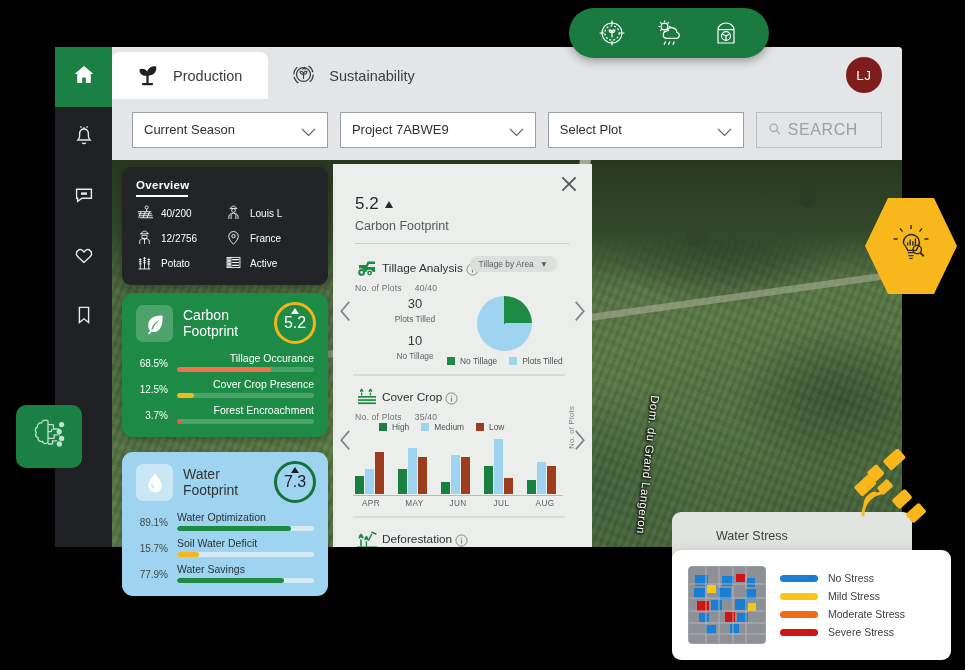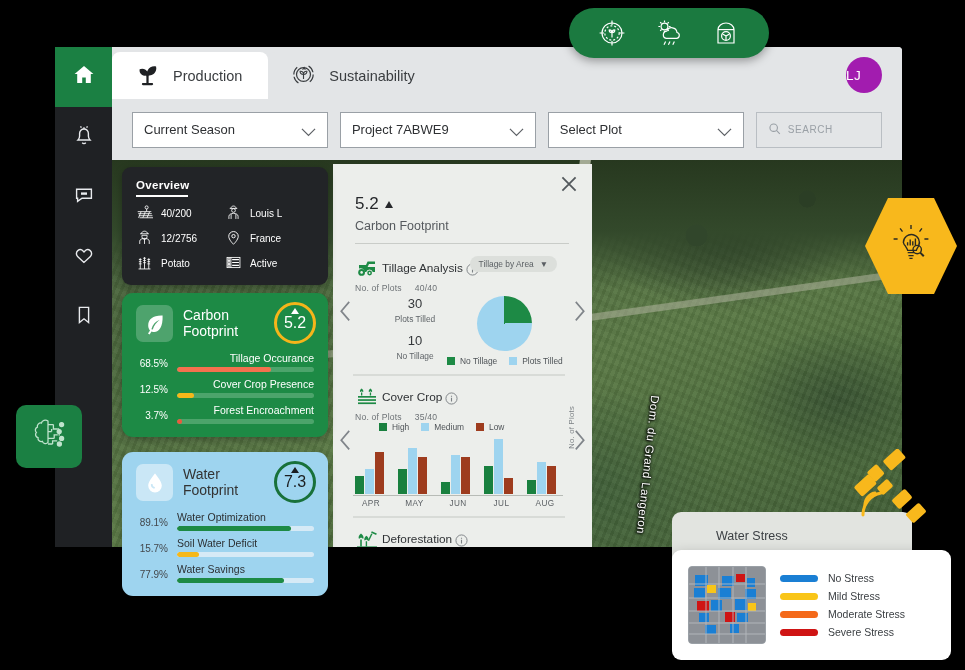--- a/index.html
+++ b/index.html
@@ -47,41 +47,41 @@
   .tab {
     height: 47px; display: flex; align-items: center; gap: 12px;
     padding: 0 26px 0 22px; font-size: 14.5px; color: #3a3d40;
     border-radius: 8px 8px 0 0; background: #e3e5e7;
   }
   .tab.active { background: #fff; }
   .tab svg { width: 27px; height: 27px; }
   .avatar {
     position: absolute; right: 20px; top: 10px;
     width: 36px; height: 36px; border-radius: 50%;
-    background: #a21caf; color: #fff; font-size: 13.5px;
-    display: flex; align-items: center; justify-content: flex-start;
+    background: #7f1d1d; color: #fff; font-size: 13.5px;
+    display: flex; align-items: center; justify-content: center;
     letter-spacing: .5px; z-index: 16;
   }
 
   
   .filters {
     position: absolute; left: 57px; top: 52px; right: 0; height: 61px;
     background: #e3e5e7; display: flex; align-items: center;
     gap: 12px; padding: 0 20px; z-index: 13;
   }
   .select {
     width: 197px; height: 36px; background: #fff; border: 1px solid #9aa0a6;
     display: flex; align-items: center; justify-content: space-between;
     padding: 0 11px; font-size: 13px; color: #2e3033;
   }
   .chev { width: 15px; height: 9px; }
   .searchbox {
     width: 127px; height: 36px; background: #e3e5e7; border: 1px solid #b9bec3;
     display: flex; align-items: center; gap: 7px; padding: 0 11px;
-    font-size: 10px; color: #9aa0a6; letter-spacing: .6px;
+    font-size: 16px; color: #9aa0a6; letter-spacing: .6px;
   }
 
   
   .map {
     position: absolute; left: 57px; top: 113px; right: 0; bottom: 0;
     background:
       radial-gradient(ellipse 180px 120px at 78% 18%, #2d4028 0%, rgba(45,64,40,0) 70%),
       radial-gradient(ellipse 150px 100px at 92% 62%, #3a5433 0%, rgba(58,84,51,0) 72%),
       radial-gradient(ellipse 200px 150px at 60% 85%, #41603a 0%, rgba(65,96,58,0) 70%),
       linear-gradient(160deg, #48603c 0%, #4e6b3f 30%, #5b7a46 55%, #50703f 75%, #405c36 100%);

